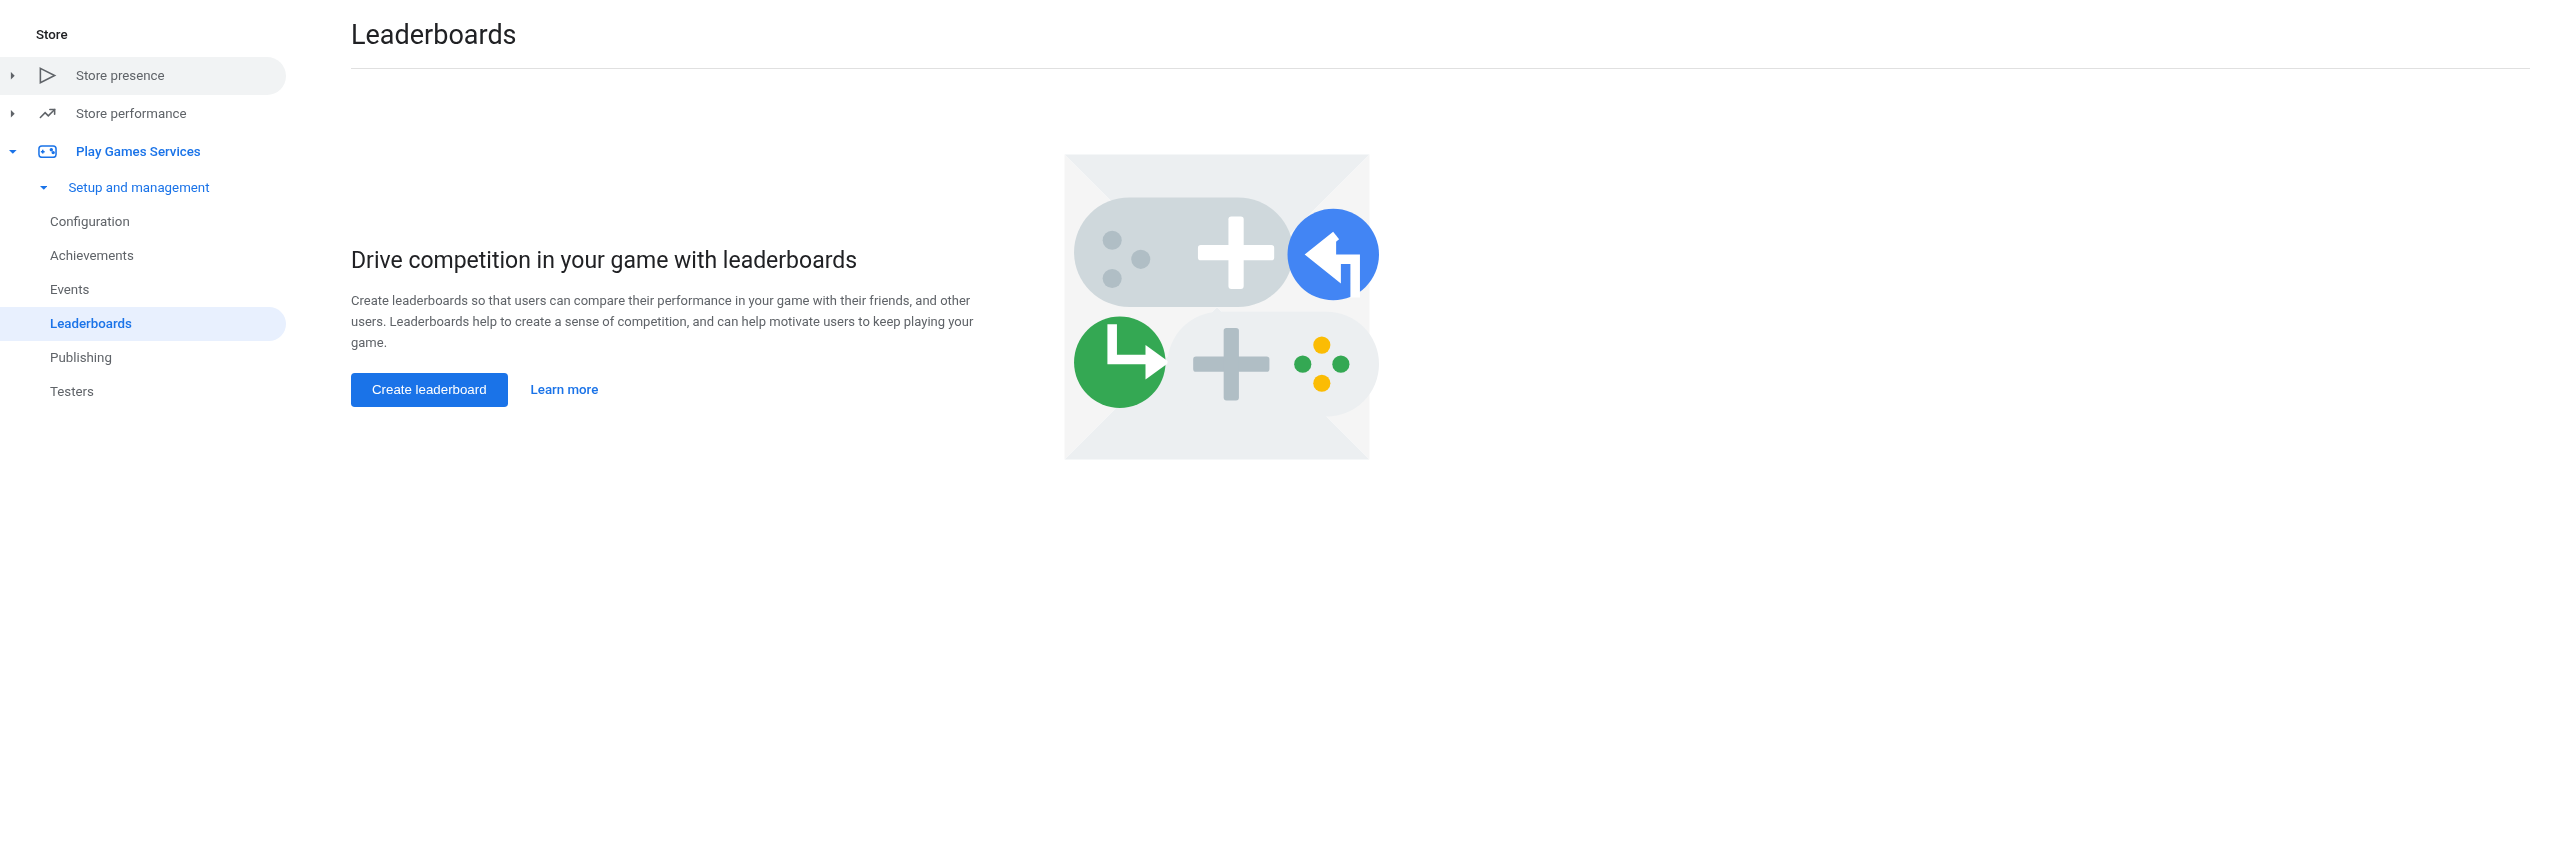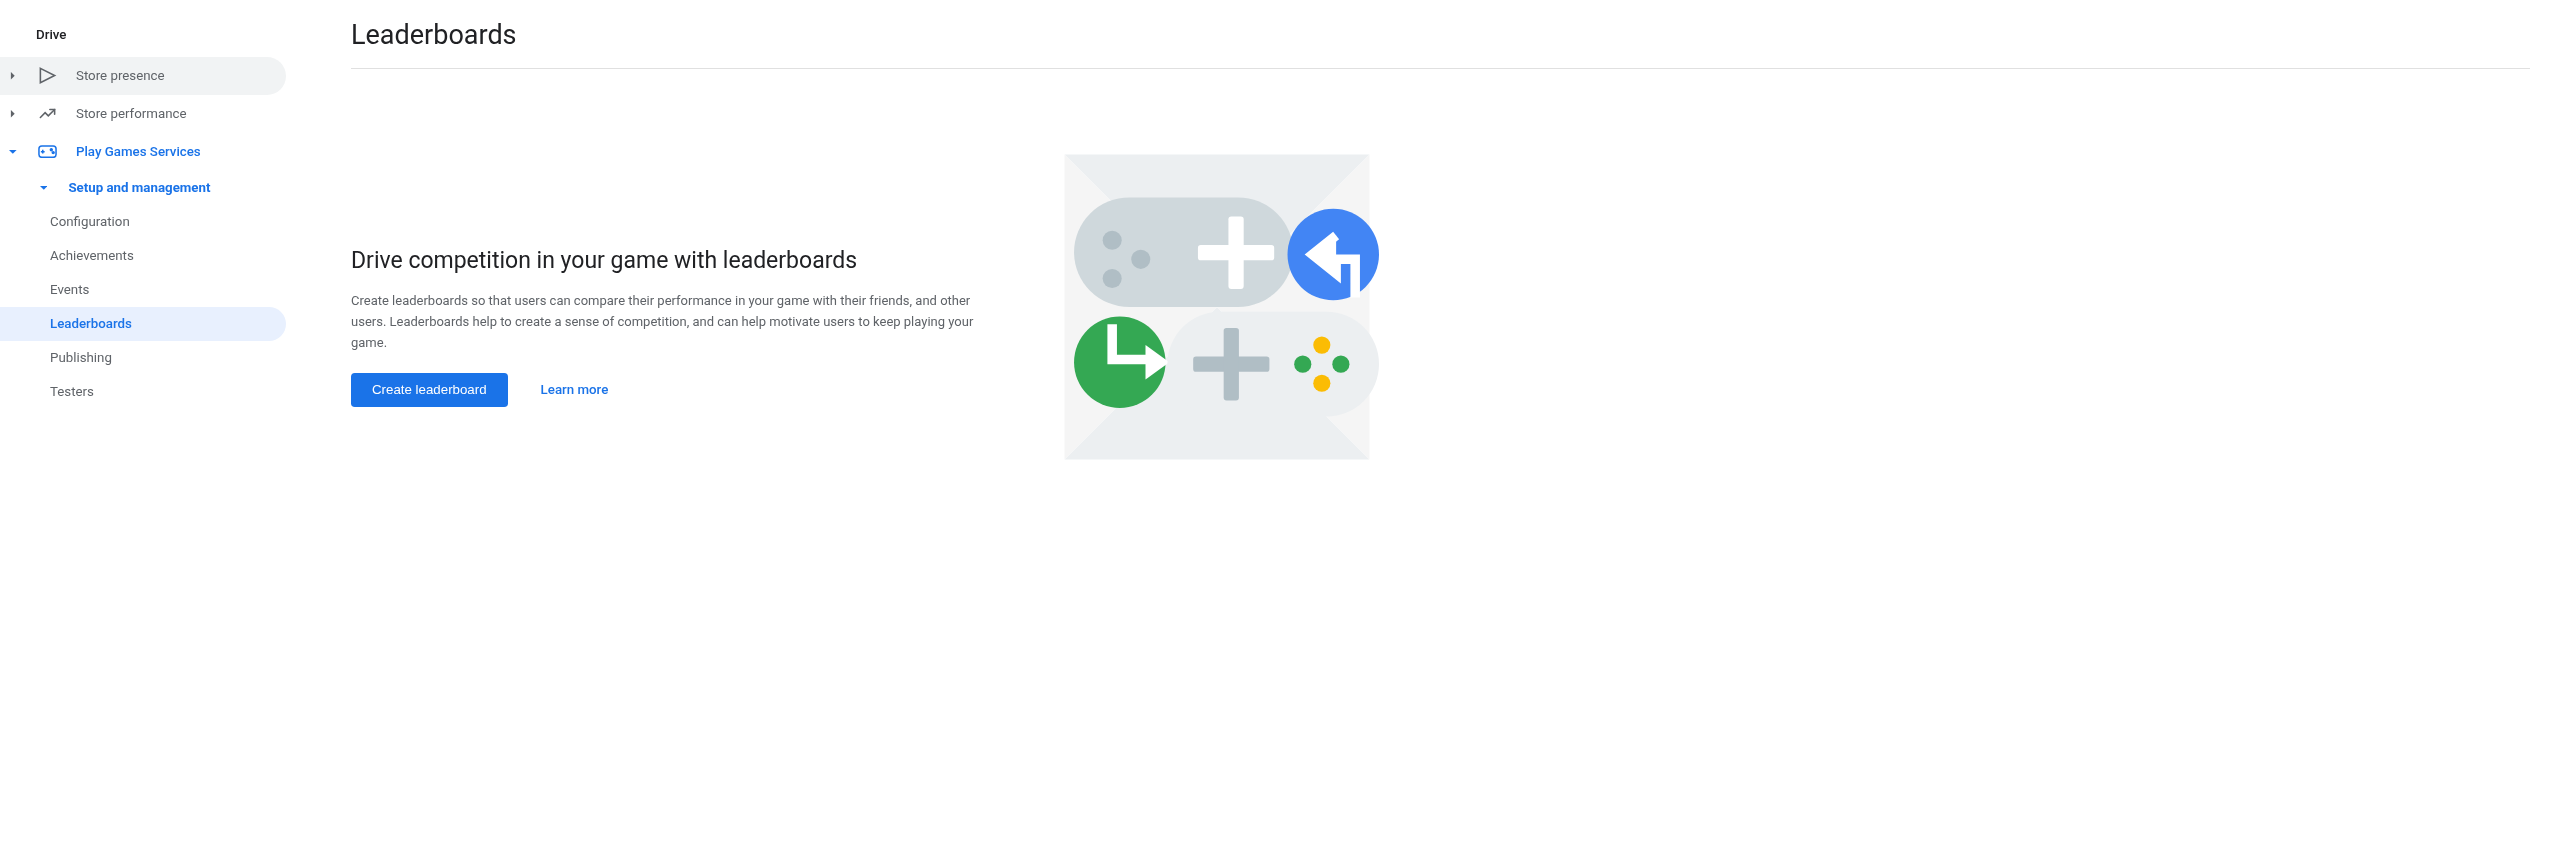--- a/index.html
+++ b/index.html
@@ -42,21 +42,21 @@
     width: 19px;
     height: 19px;
     display: flex;
     align-items: center;
     justify-content: center;
   }
   .nav-item.level-1 { padding-left: 7.6px; }
   .nav-item.level-2 { padding-left: 38px; }
   .nav-item.level-3 { padding-left: 50px; }
   .nav-item.active-section { color: #1a73e8; font-weight: 500; }
-  .nav-item.active-subsection { color: #1a73e8; font-weight: 700; }
+  .nav-item.active-subsection { color: #1a73e8; font-weight: 400; }
   .nav-item.selected {
     background: #e8f0fe;
     color: #1a73e8;
     font-weight: 500;
   }
   .nav-item.hovered {
     background: #f1f3f4;
   }
   .main {
     flex: 1;
@@ -86,21 +86,21 @@
   }
   .description {
     font-size: 13px;
     line-height: 1.6;
     color: #5f6368;
     margin-bottom: 19px;
   }
   .actions {
     display: flex;
     align-items: center;
-    gap: 33px;
+    gap: 23px;
   }
   .btn-primary {
     background: #1a73e8;
     color: #fff;
     border: none;
     border-radius: 3.8px;
     padding: 9.5px 21px;
     font-size: 13.3px;
     font-weight: 500;
     cursor: pointer;
@@ -116,21 +116,21 @@
     width: 324px;
     height: 324px;
     flex-shrink: 0;
   }
   svg { display: block; }
 </style>
 </head>
 <body>
 
 <nav class="sidebar">
-  <div class="sidebar-heading">Drive</div>
+  <div class="sidebar-heading">Store</div>
 
   <div class="nav-item level-1 hovered">
     <span class="chevron">
       <svg width="7.6" height="7.6" viewBox="0 0 8 8">
           <path d="M2 0l4 4-4 4z" fill="#5f6368"></path>
         </svg>
     </span>
     <span class="icon">
       <svg width="19" height="19" viewBox="0 0 24 24" fill="none" stroke="#5f6368" stroke-width="2">
           <path d="M3 3l18 9-18 9V3z"></path>

